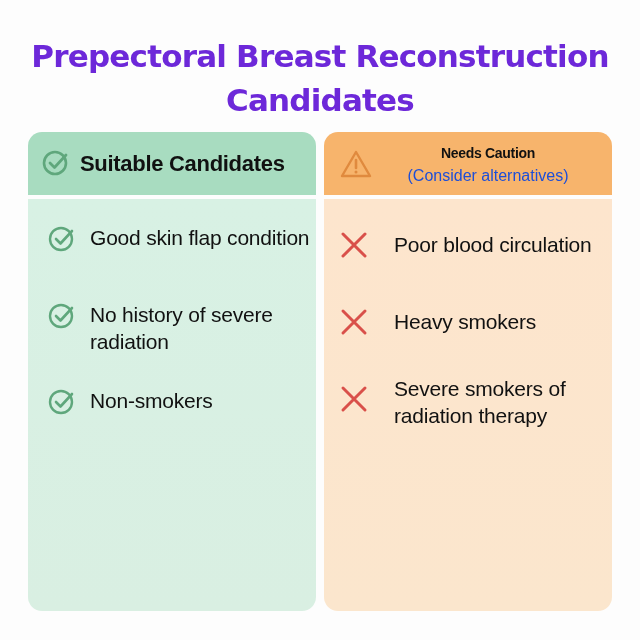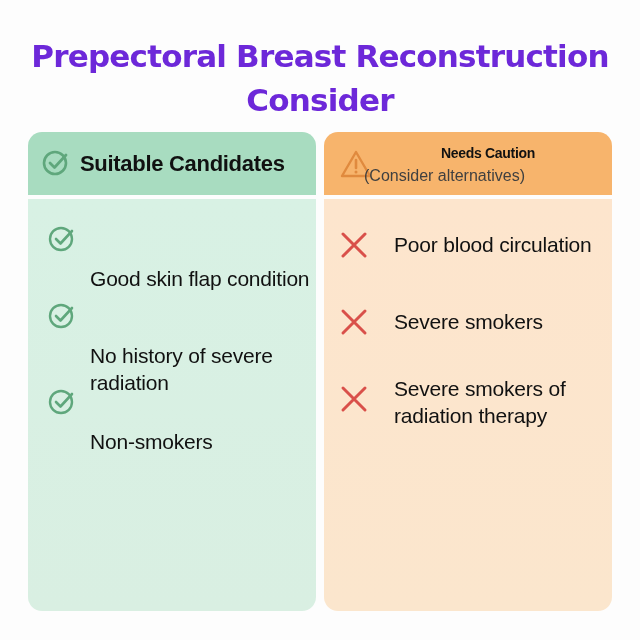--- a/index.html
+++ b/index.html
@@ -30,37 +30,37 @@
   .right .hdr-icon { left: 16px; top: 17px; width: 32px; height: 30px; }
   .hdr-title-left {
     position: absolute; left: 52px; top: 18px; font-size: 22px; font-weight: bold;
     letter-spacing: -0.3px; line-height: 28px; color: #111;
   }
   .hdr-title-right {
     position: absolute; left: 40px; right: 0; top: 8px; text-align: center;
     font-size: 14px; font-weight: bold; letter-spacing: -0.3px; line-height: 26px; color: #111;
   }
   .hdr-sub {
-    position: absolute; left: 40px; right: 0; top: 34px; text-align: left;
-    font-size: 16px; line-height: 20px; color: #404040;
+    position: absolute; left: 40px; right: 0; top: 34px; text-align: center;
+    font-size: 16px; line-height: 20px; color: #1d4ed8;
   }
   .item { position: absolute; display: flex; align-items: flex-start; }
   .item .ico { flex: 0 0 auto; width: 28px; height: 28px; }
   .item .txt { font-size: 21px; line-height: 27px; color: #111; letter-spacing: -0.2px; }
   .left .item { left: 20px; }
-  .left .item .txt { margin-left: 14px; width: 220px; margin-top: 41px; }
+  .left .item .txt { margin-left: 14px; width: 220px; }
   .right .item { left: 16px; }
   .right .item .txt { margin-left: 26px; width: 240px; }
 </style>
 </head>
 <body>
 
 <div class="title">
   <div>Prepectoral Breast Reconstruction</div>
-  <div>Consider</div>
+  <div>Candidates</div>
 </div>
 
 <div class="panel left">
   <div class="header">
     <svg class="hdr-icon" viewBox="0 0 28 28">
       <circle cx="13" cy="14" r="11" fill="none" stroke="#5fa77c" stroke-width="2.6"></circle>
       <path d="M8 14 L12.5 18.5 L24 6" fill="none" stroke="#5fa77c" stroke-width="2.8" stroke-linecap="round" stroke-linejoin="round"></path>
     </svg>
     <div class="hdr-title-left">Suitable Candidates</div>
   </div>
@@ -103,21 +103,21 @@
     <div class="item" style="top:32px">
       <svg class="ico" viewBox="0 0 28 28">
         <path d="M3 3 L25 25 M25 3 L3 25" stroke="#d9504a" stroke-width="3" stroke-linecap="round"></path>
       </svg>
       <div class="txt">Poor blood circulation</div>
     </div>
     <div class="item" style="top:109px">
       <svg class="ico" viewBox="0 0 28 28">
         <path d="M3 3 L25 25 M25 3 L3 25" stroke="#d9504a" stroke-width="3" stroke-linecap="round"></path>
       </svg>
-      <div class="txt">Severe smokers</div>
+      <div class="txt">Heavy smokers</div>
     </div>
     <div class="item" style="top:176px">
       <svg class="ico" style="margin-top:10px" viewBox="0 0 28 28">
         <path d="M3 3 L25 25 M25 3 L3 25" stroke="#d9504a" stroke-width="3" stroke-linecap="round"></path>
       </svg>
       <div class="txt">Severe smokers of radiation therapy</div>
     </div>
   </div>
 </div>
 

